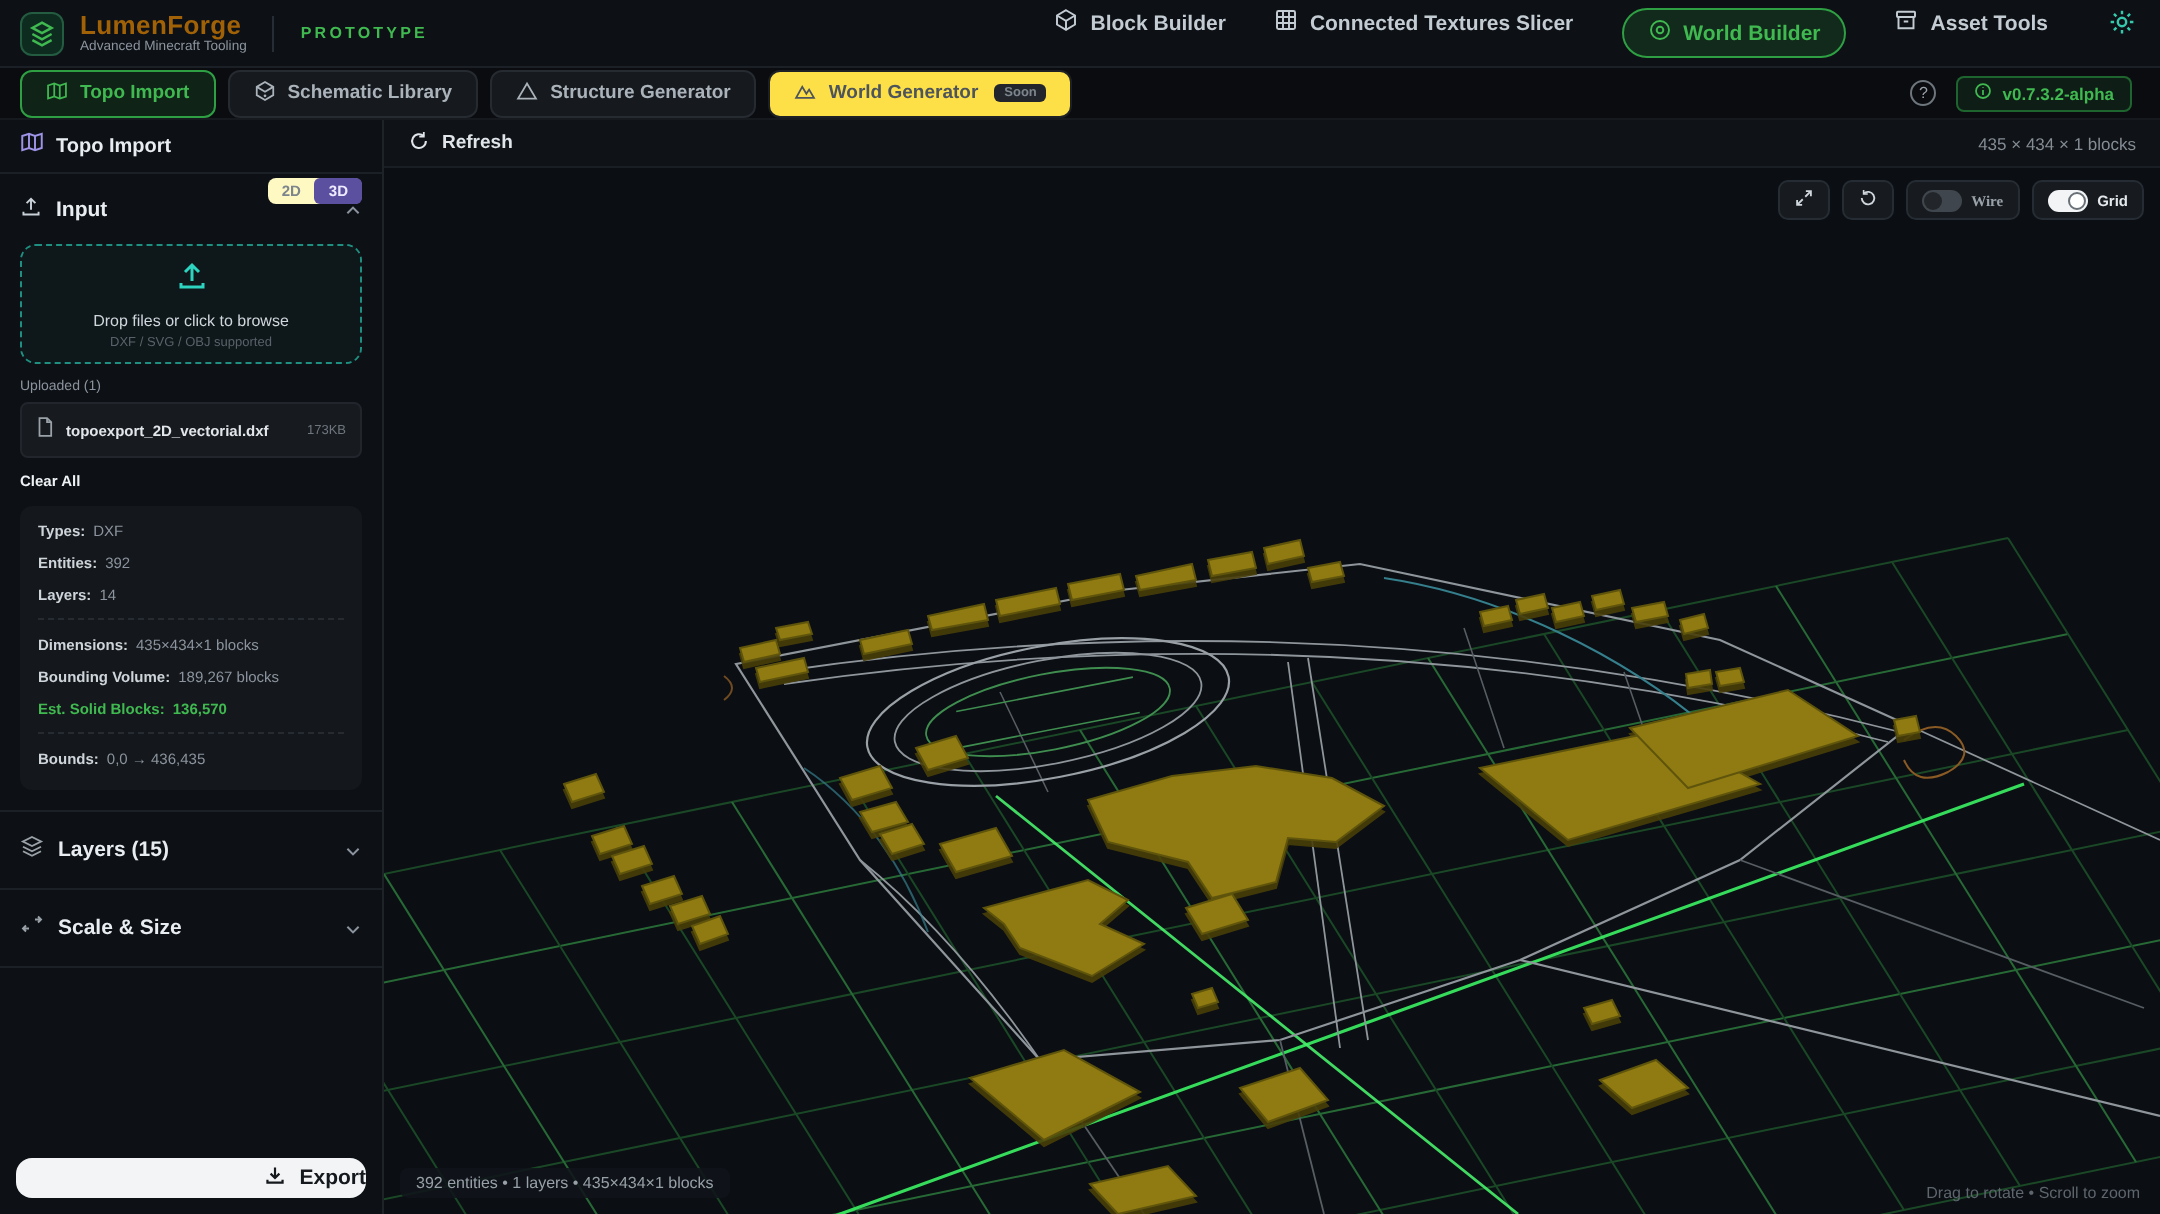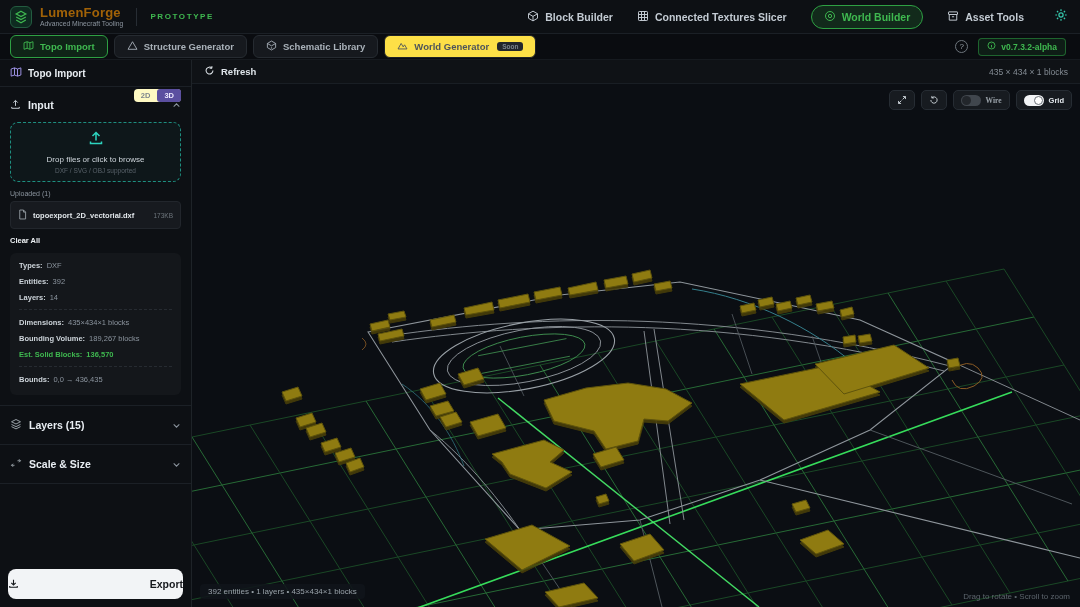--- a/index.html
+++ b/index.html
@@ -10,21 +10,21 @@
   
   .topbar { height:34px; background:#0d1014; border-bottom:1px solid #1b2026;
     display:flex; align-items:center; padding:0 12px 0 10px; flex:0 0 auto; }
   .logo-wrap { display:flex; align-items:center; gap:8px; }
   .logo-icon { width:22px; height:22px; border-radius:6px; background:#0e2b20;
     border:1px solid #235c40; display:flex; align-items:center; justify-content:center; }
   .logo-text .t { font-size:13px; font-weight:bold; color:#a16207; line-height:14px; letter-spacing:.2px;}
   .logo-text .s { font-size:6.8px; color:#8b949e; line-height:8px; }
   .vdiv { width:1px; height:18px; background:#272d34; margin:0 13px; }
   .proto { font-size:8px; font-weight:bold; letter-spacing:1.6px; color:#3fb950; }
-  .nav { margin-left:auto; display:flex; align-items:center; gap:24px; }
+  .nav { margin-left:auto; display:flex; align-items:flex-start; gap:24px; }
   .nav-item { display:flex; align-items:center; gap:6px; font-size:10.5px; font-weight:bold;
     color:#c3cbd3; cursor:pointer; white-space:nowrap; }
   .nav-item svg { flex:0 0 auto; }
   .nav-item.active { color:#3fb950; background:#122a1b; border:1px solid #2ea043;
     border-radius:14px; padding:4px 12px; }
   .gearbtn { margin-left:6px; display:flex; align-items:center; cursor:pointer; }
 
   
   .tabbar { height:26px; background:#0a0c10; display:flex; align-items:center;
     padding:0 10px; gap:6px; flex:0 0 auto; border-bottom:1px solid #161a1f; }
@@ -72,22 +72,22 @@
   .srow { display:flex; gap:4px; font-size:7.5px; margin-bottom:7px; }
   .srow .k { color:#cdd4da; font-weight:bold; }
   .srow .v { color:#8b949e; }
   .srow.green .k, .srow.green .v { color:#3fb950; font-weight:bold; }
   .sdiv { border-top:1px dashed #262b31; margin:1px 0 8px; }
   .fulldiv { border-top:1px solid #1b2026; margin-top:10px; }
   .collap { display:flex; align-items:center; gap:7px; padding:10px 10px; cursor:pointer;
     border-bottom:1px solid #1b2026;}
   .collap .lbl { font-size:10.5px; font-weight:bold; color:#e8edf2; }
   .collap .chev { margin-left:auto; display:flex; }
-  .exportbtn { margin:auto 8px 8px; height:30px; flex:0 0 auto; background:#f2f4f6;
-    border-radius:8px; display:flex; align-items:center; justify-content:space-between; gap:7px;
+  .exportbtn { margin:auto 8px 8px; height:20px; flex:0 0 auto; background:#f2f4f6;
+    border-radius:8px; display:flex; align-items:center; justify-content:flex-end; gap:7px;
     font-size:10.5px; font-weight:bold; color:#15181c; cursor:pointer; }
 
   
   .viewport { flex:1; display:flex; flex-direction:column; min-width:0; position:relative; }
   .vp-toolbar { height:24px; background:#0f1216; border-bottom:1px solid #191e24;
     display:flex; align-items:center; padding:0 12px; flex:0 0 auto; }
   .refresh { display:flex; align-items:center; gap:6px; font-size:9.5px; font-weight:bold;
     color:#dfe5ea; cursor:pointer; }
   .vp-dims { margin-left:auto; font-size:8.5px; color:#848c94; }
   .canvas { position:relative; flex:1; background:#0b0e13; overflow:hidden; }
@@ -180,32 +180,32 @@
       <span>
         <svg width="11" height="11" viewBox="0 0 16 16" fill="none" stroke="currentColor" stroke-width="1.3">
           <path d="M1.5 4 L6 2.5 L10 4 L14.5 2.5 V12 L10 13.5 L6 12 L1.5 13.5 Z"></path>
             <path d="M6 2.5 V12 M10 4 V13.5"></path>
         </svg></span>
       <span>Topo Import</span>
     </div>
     <div class="tab">
       <span>
         <svg width="11" height="11" viewBox="0 0 16 16" fill="none" stroke="currentColor" stroke-width="1.3">
-          <path d="M8 2.5 L14.5 13.5 H1.5 Z"></path>
-        </svg></span>
-      <span>Structure Generator</span>
-    </div>
-    <div class="tab">
-      <span>
-        <svg width="11" height="11" viewBox="0 0 16 16" fill="none" stroke="currentColor" stroke-width="1.3">
           <path d="M8 1.5 L14 5 V11 L8 14.5 L2 11 V5 Z"></path>
             <path d="M2 5 L8 8.5 L14 5"></path>
             <circle cx="8" cy="11.5" r="1" fill="currentColor" stroke="none"></circle>
         </svg></span>
       <span>Schematic Library</span>
+    </div>
+    <div class="tab">
+      <span>
+        <svg width="11" height="11" viewBox="0 0 16 16" fill="none" stroke="currentColor" stroke-width="1.3">
+          <path d="M8 2.5 L14.5 13.5 H1.5 Z"></path>
+        </svg></span>
+      <span>Structure Generator</span>
     </div>
     <div class="tab disabled">
       <span>
         <svg width="11" height="11" viewBox="0 0 16 16" fill="none" stroke="currentColor" stroke-width="1.3">
           <path d="M1.5 13 L6 5 L9 10 L11 7 L14.5 13 Z"></path>
         </svg></span>
       <span>World Generator</span>
       <span class="soon">Soon</span>
     </div>
     <div class="tab-right">

